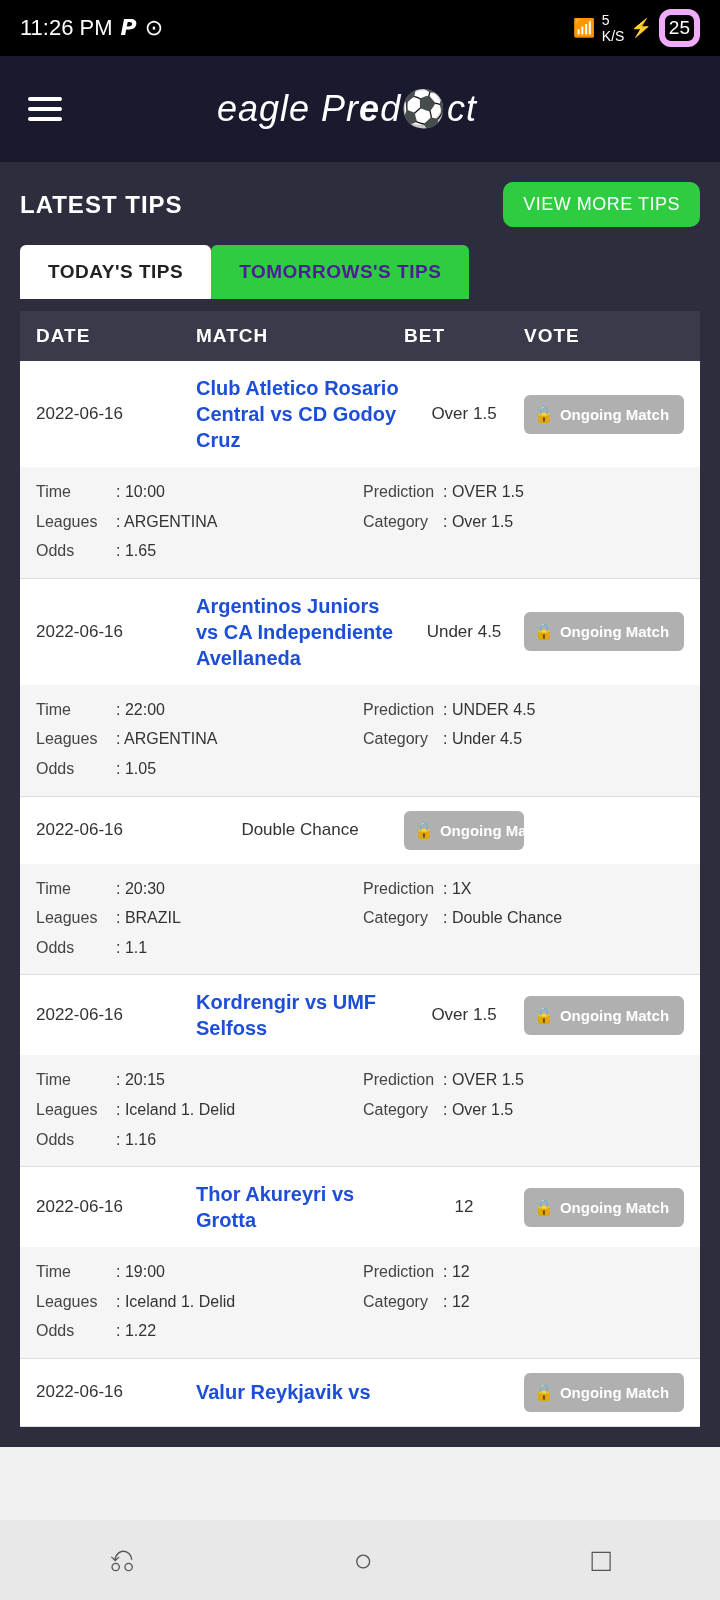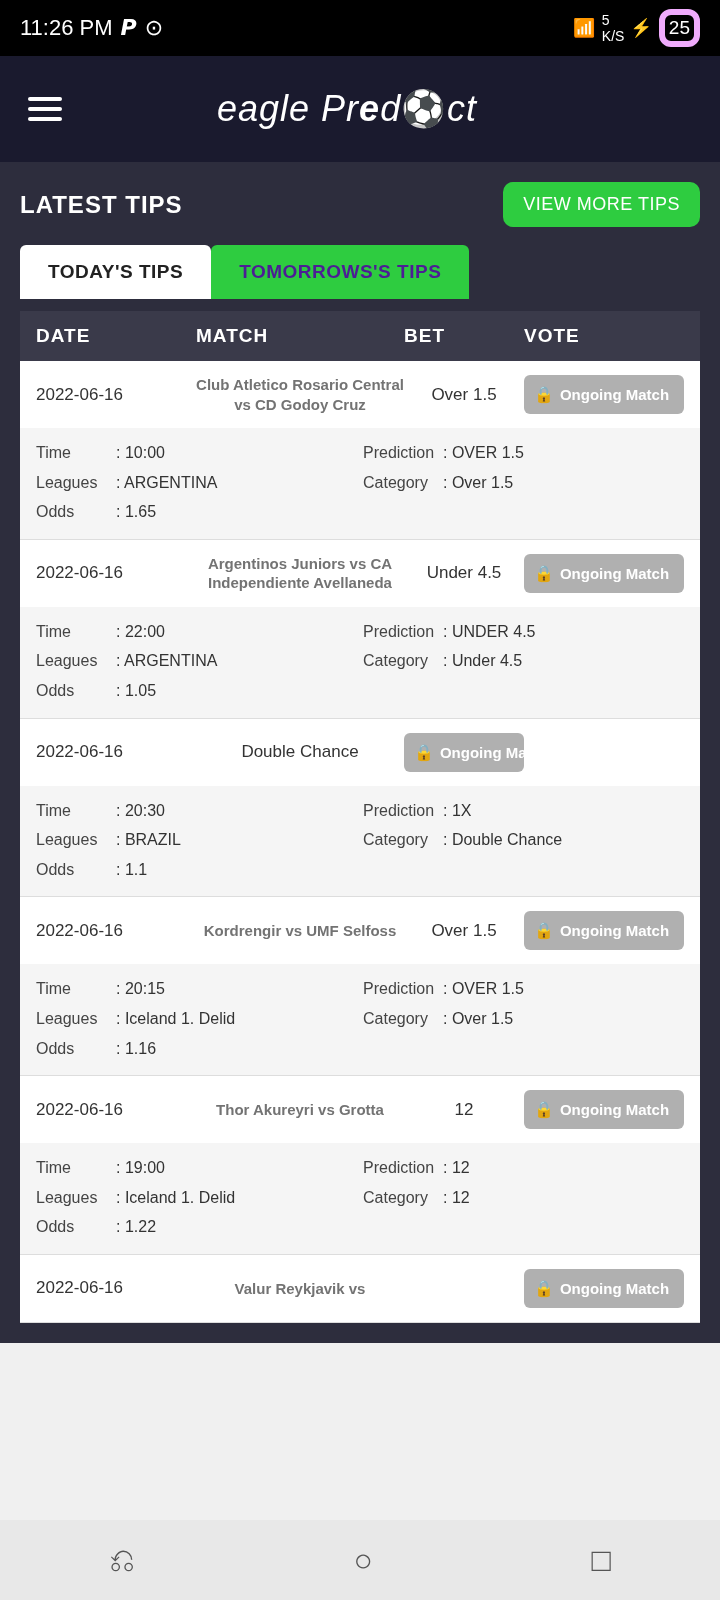--- a/index.html
+++ b/index.html
@@ -157,25 +157,24 @@
       display: grid;
       grid-template-columns: 1fr 1fr;
       gap: 4px 20px;
     }
 
     .date-cell {
       font-size: 17px;
       color: #333;
     }
     .match-name {
-      font-size: 15px;
+      font-size: 20px;
       font-weight: 700;
-      color: #737373;
+      color: #1d4ed8;
       line-height: 1.3;
-      text-align: center;
     }
     .bet-cell {
       font-size: 17px;
       color: #333;
       text-align: center;
     }
     .ongoing-btn {
       background: #b0b0b0;
       color: #fff;
       border: none;

